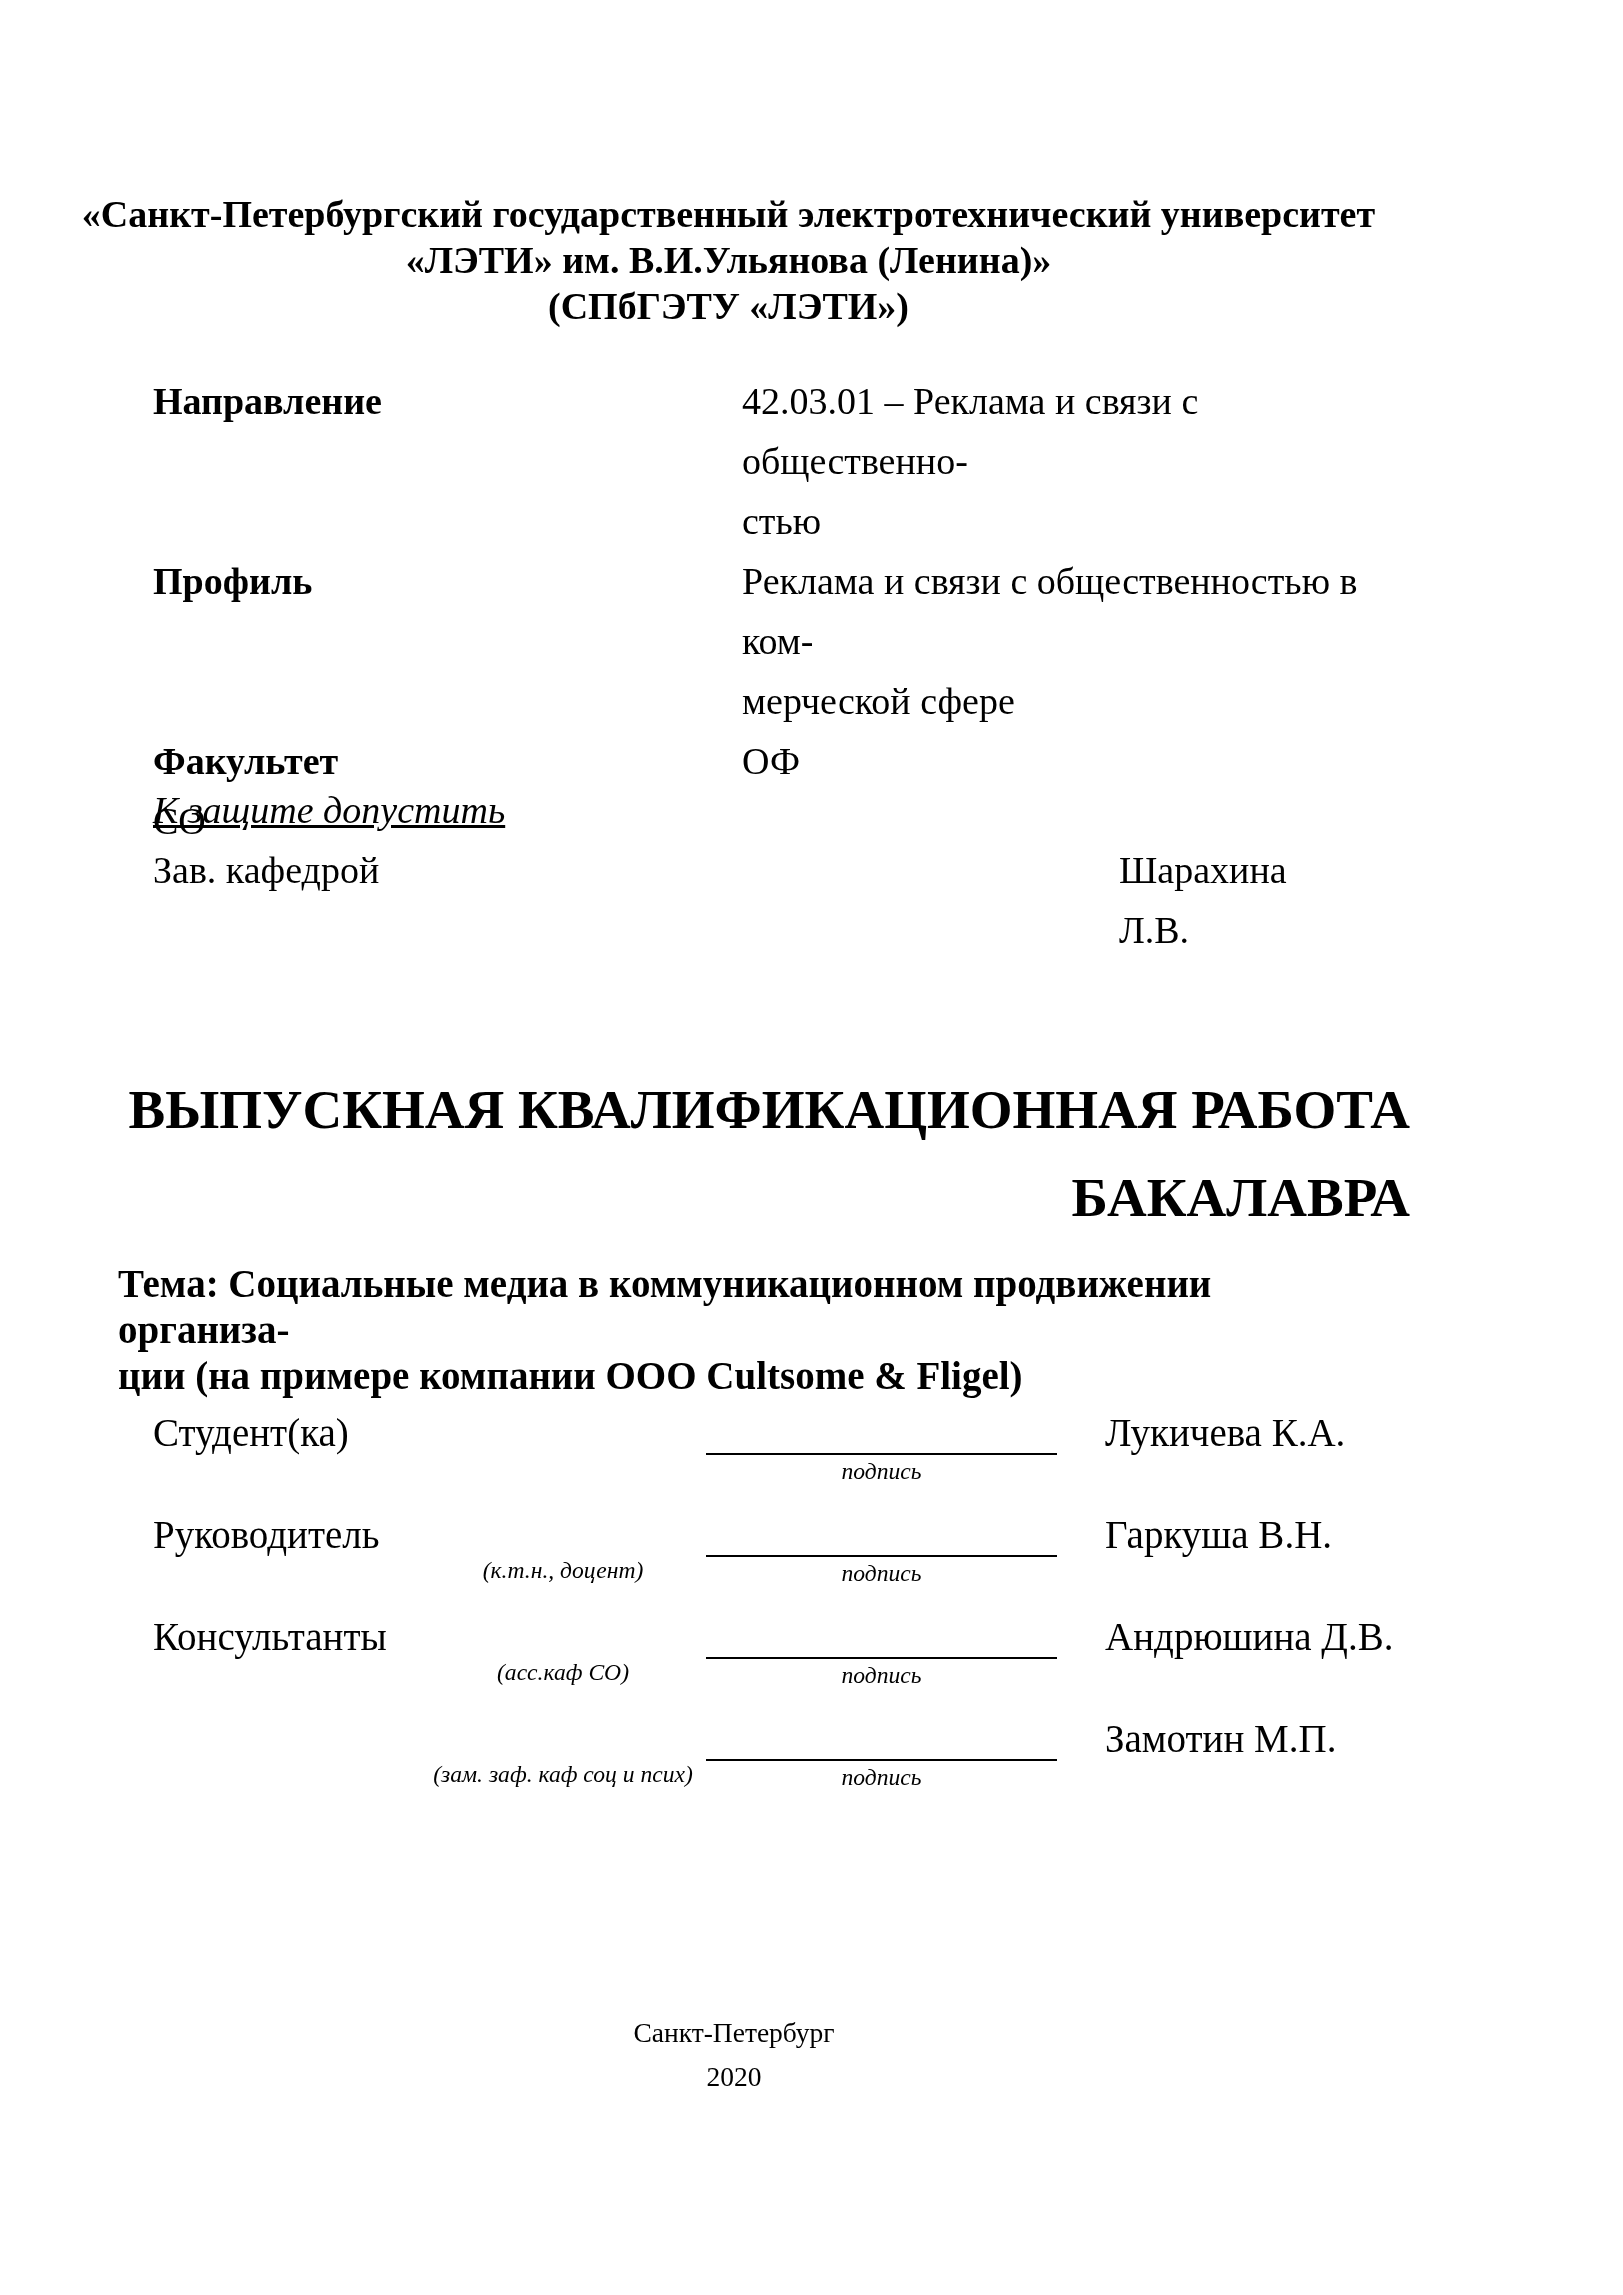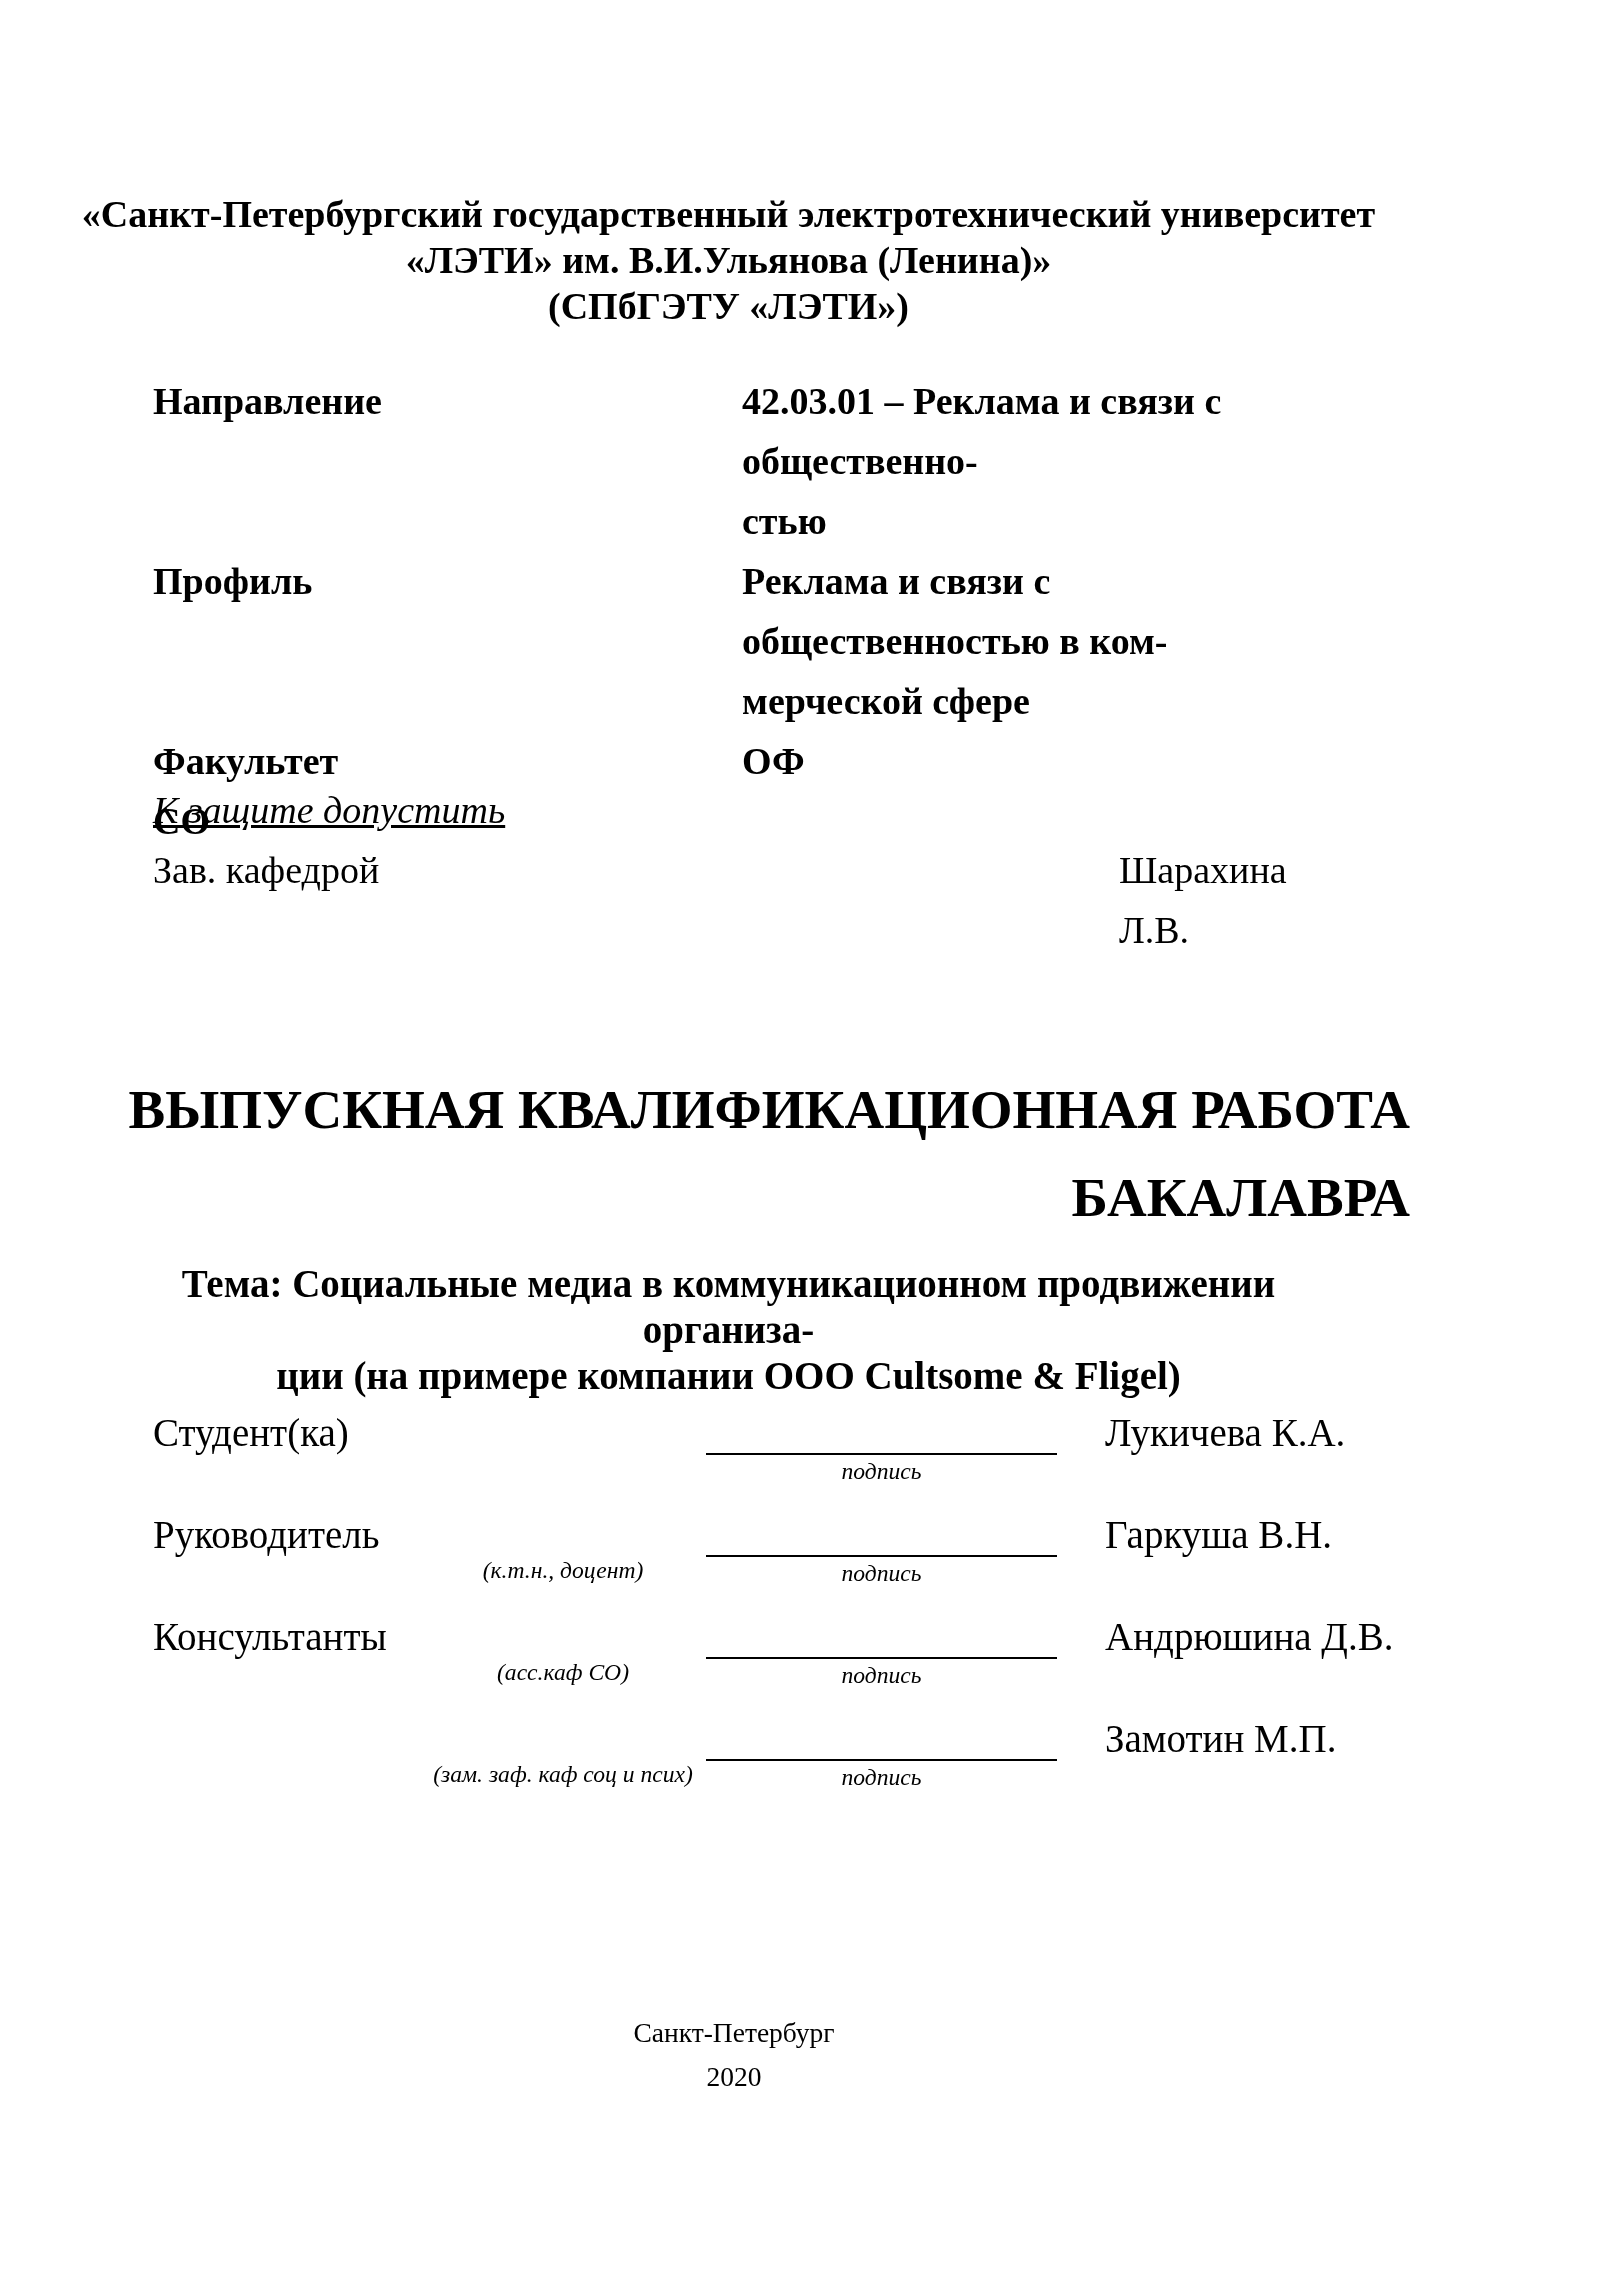--- a/index.html
+++ b/index.html
@@ -25,21 +25,21 @@
 
   
   .fields {
     position: absolute;
     top: 371px; left: 153px; right: 94px;
     font-size: 38px;
     line-height: 60px;
   }
   .field-row { display: grid; grid-template-columns: 589px 1fr; }
   .field-label { font-weight: bold; }
-  .field-value { white-space: pre-line; font-weight: bold; }
+  .field-value { white-space: pre-line; }
 
   
   .admission {
     position: absolute;
     top: 780px; left: 153px; right: 94px;
     font-size: 38px;
     line-height: 60px;
   }
   .admission-note { font-style: italic; text-decoration: underline; }
   .admission-row { position: relative; }
@@ -50,21 +50,21 @@
     position: absolute;
     top: 1029px; left: 47px; right: 47px;
     text-align: right;
     font-weight: bold;
     font-size: 55px;
     line-height: 88px;
   }
   .topic {
     position: absolute;
     top: 1229px; left: 118px; right: 118px;
-    text-align: center;
+    text-align: left;
     font-weight: bold;
     font-size: 39px;
     line-height: 46px;
     white-space: pre-line;
   }
 
   
   .signatures { position: absolute; top: 1409px; left: 153px; right: 94px; }
   .sig-row { position: relative; height: 102px; font-size: 39px; }
   .sig-label { position: absolute; left: 0; top: 0; line-height: 47px; }

